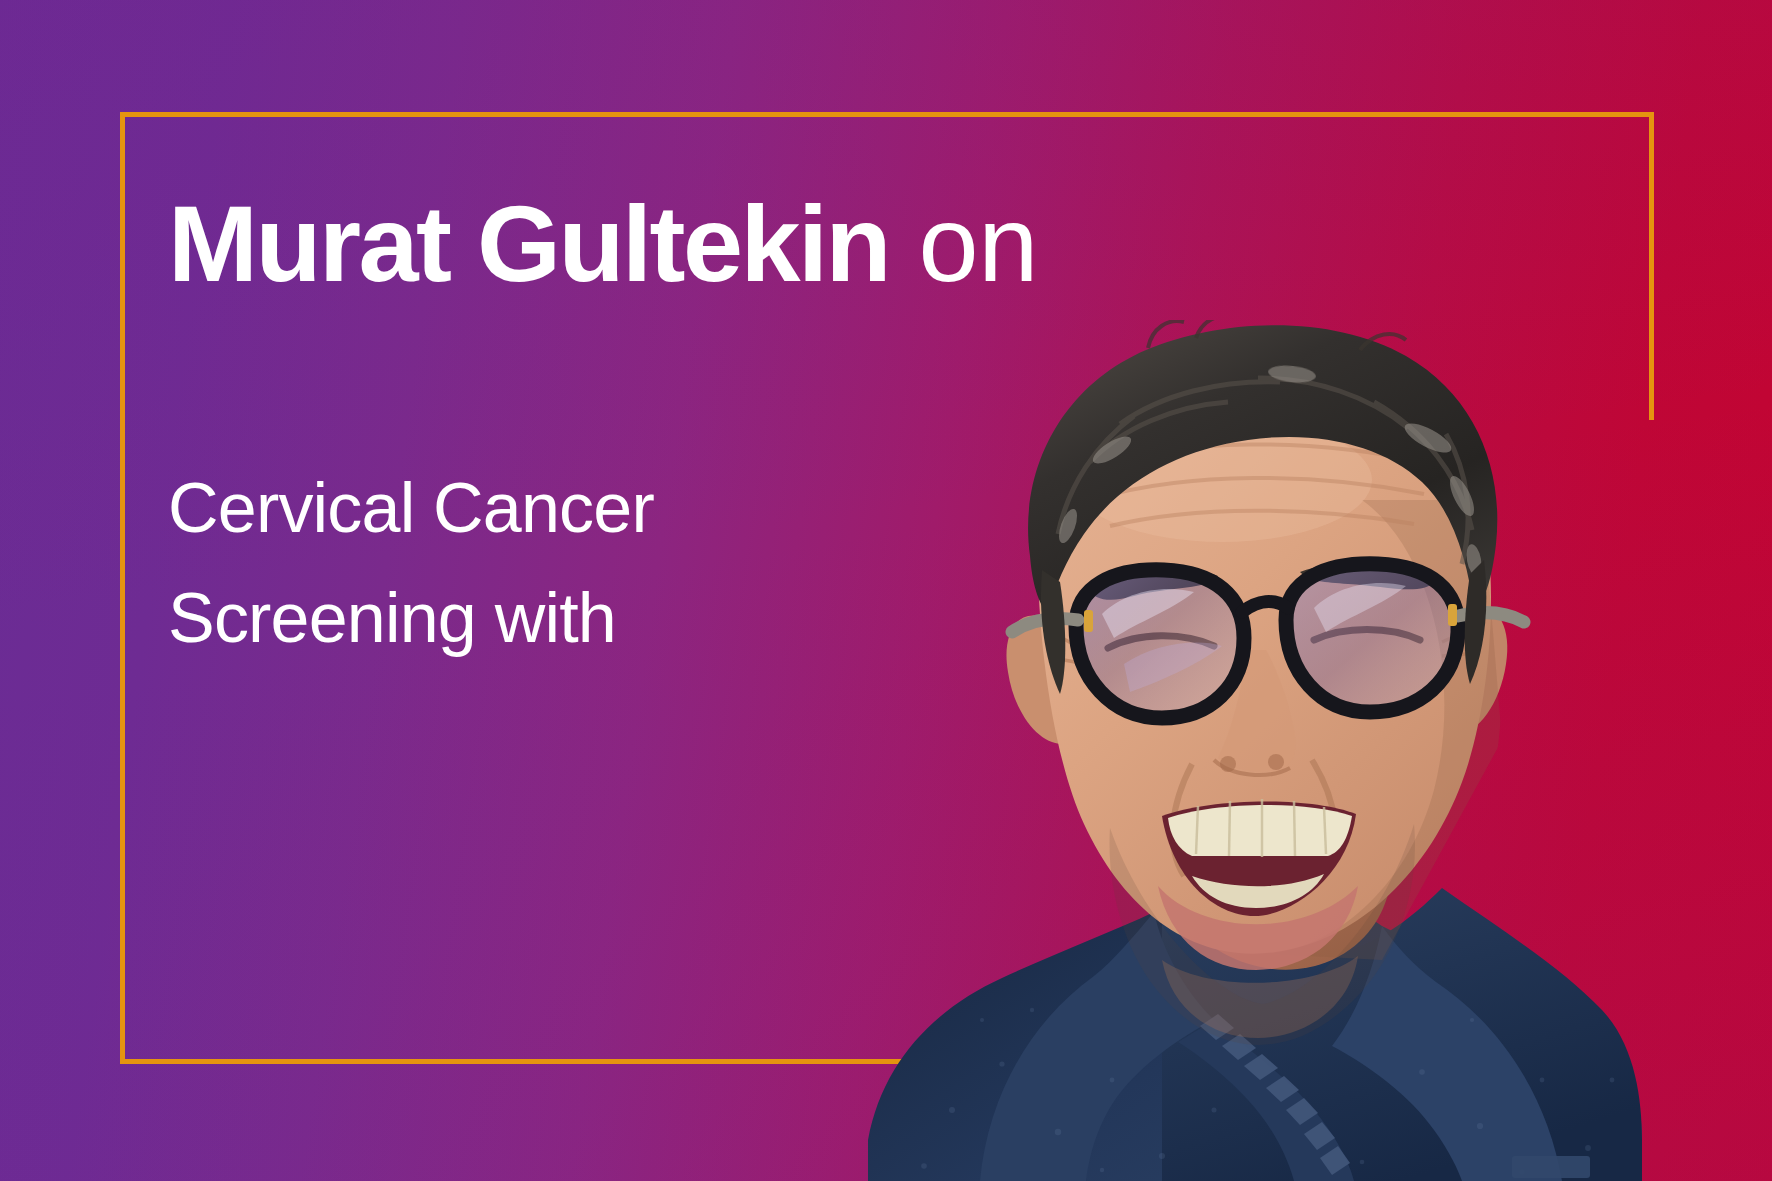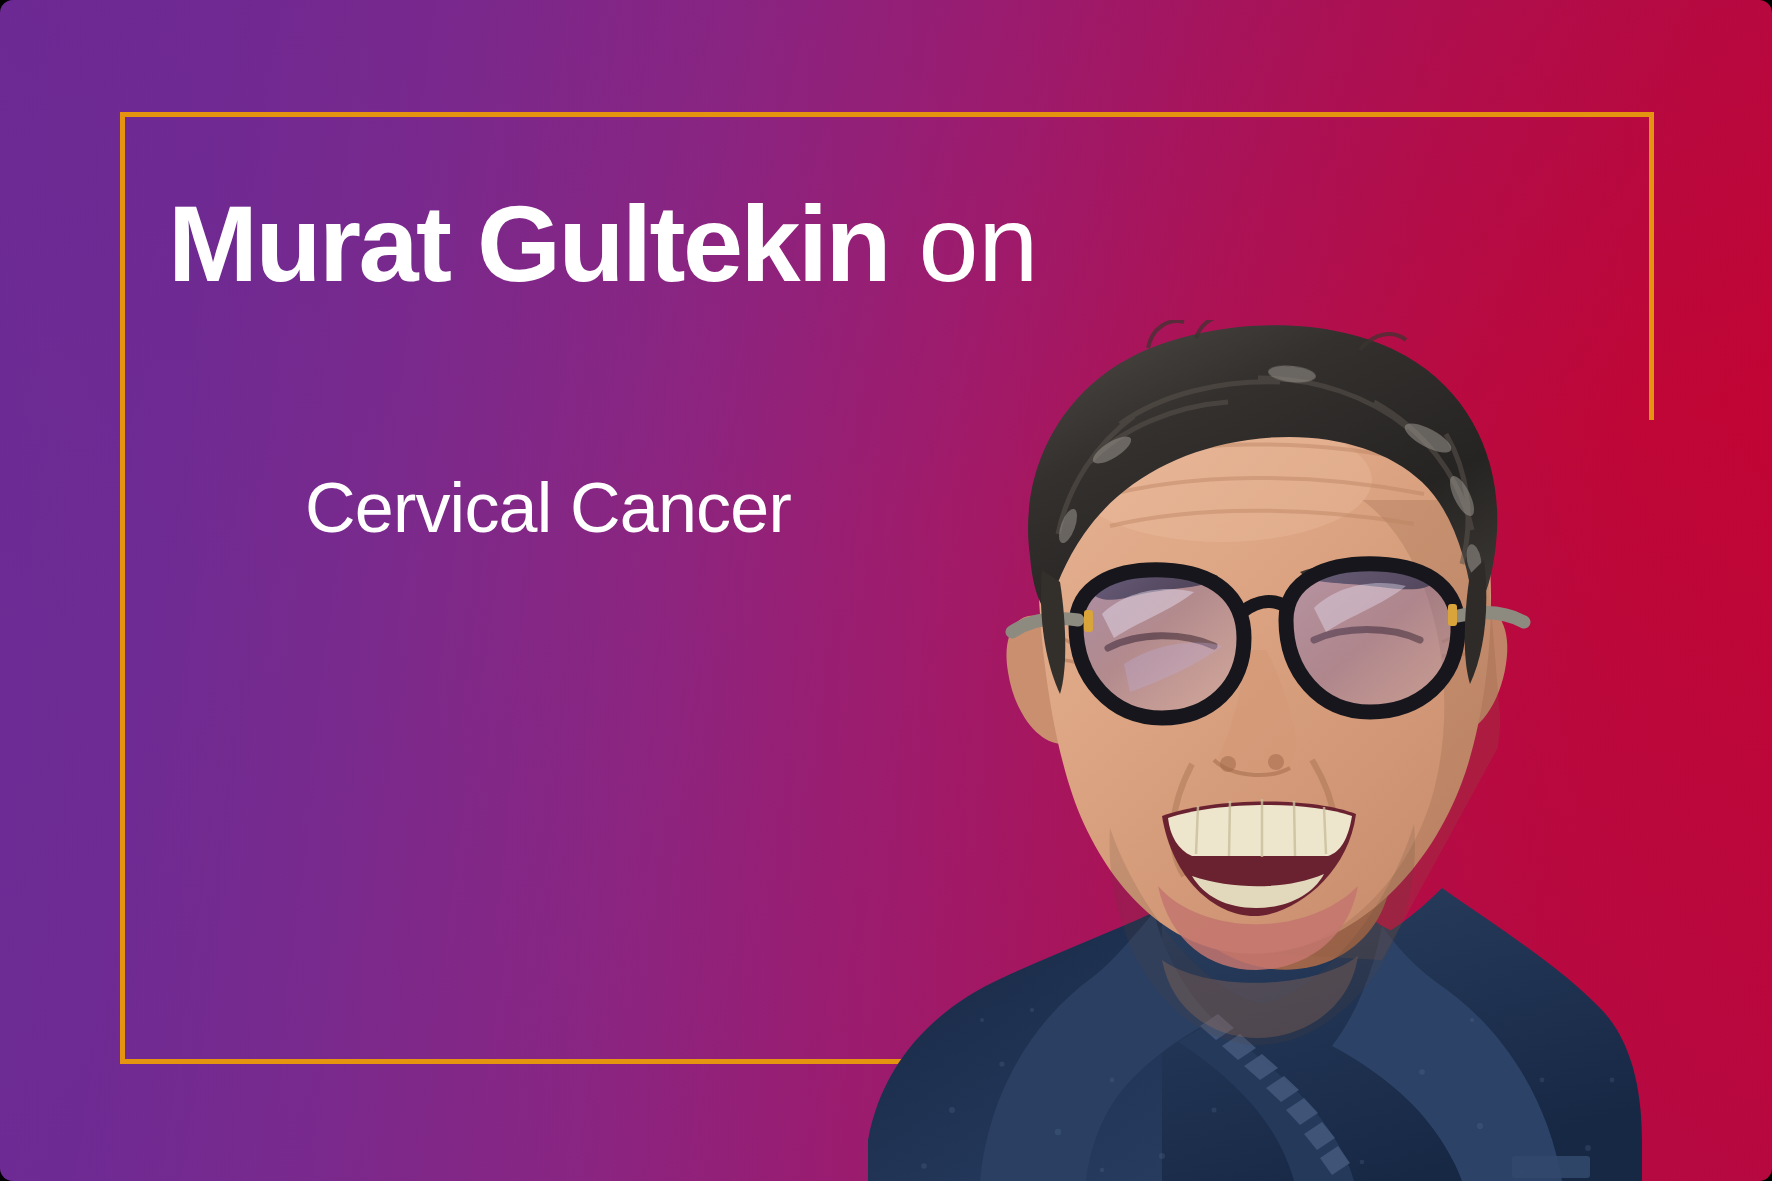--- a/index.html
+++ b/index.html
@@ -6,21 +6,20 @@
     margin: 0;
     padding: 0;
     background: #000;
   }
   #stage {
     position: relative;
     width: 1772px;
     height: 1181px;
     overflow: hidden;
     font-family: "Liberation Sans", "DejaVu Sans", sans-serif;
-    border-radius: 13px;
   }
 
   
   #bg-gradient {
     position: absolute;
     inset: 0;
     background:
       linear-gradient(98deg,
         #6A2C95 0%,
         #6E2B93 12%,
@@ -82,21 +81,21 @@
     position: absolute;
     left: 0;
     top: 264px;
     width: 760px;
     color: #FFFFFF;
     font-size: 70px;
     font-weight: 300;
     line-height: 1.57;
     letter-spacing: -0.8px;
   }
-  #subtitle .sub-line { display: block; white-space: nowrap; text-align: center; }
+  #subtitle .sub-line { display: block; white-space: nowrap; }
 
   
   #portrait {
     position: absolute;
     left: 862px;
     top: 320px;
     width: 780px;
     height: 861px;
     pointer-events: none;
   }
@@ -113,20 +112,21 @@
   <div class="frame-line" id="frame-top"></div>
   <div class="frame-line" id="frame-left"></div>
   <div class="frame-line" id="frame-right"></div>
   <div class="frame-line" id="frame-bottom"></div>
 
   <div id="text-block">
     <h1 id="headline"><span class="hl-name">Murat Gultekin</span><span class="hl-tail"> on</span></h1>
 
     <div id="subtitle">
       <span class="sub-line">Cervical Cancer</span>
+      <span class="sub-line">Screening with</span>
     </div>
   </div>
 
   <div id="portrait">
     <svg viewBox="0 0 780 861" xmlns="http://www.w3.org/2000/svg" role="img">
       <defs>
         <linearGradient id="gJacket" x1="0" y1="0" x2="0.5" y2="1">
           <stop offset="0%" stop-color="#2A3E5E"></stop>
           <stop offset="45%" stop-color="#213453"></stop>
           <stop offset="100%" stop-color="#172845"></stop>

